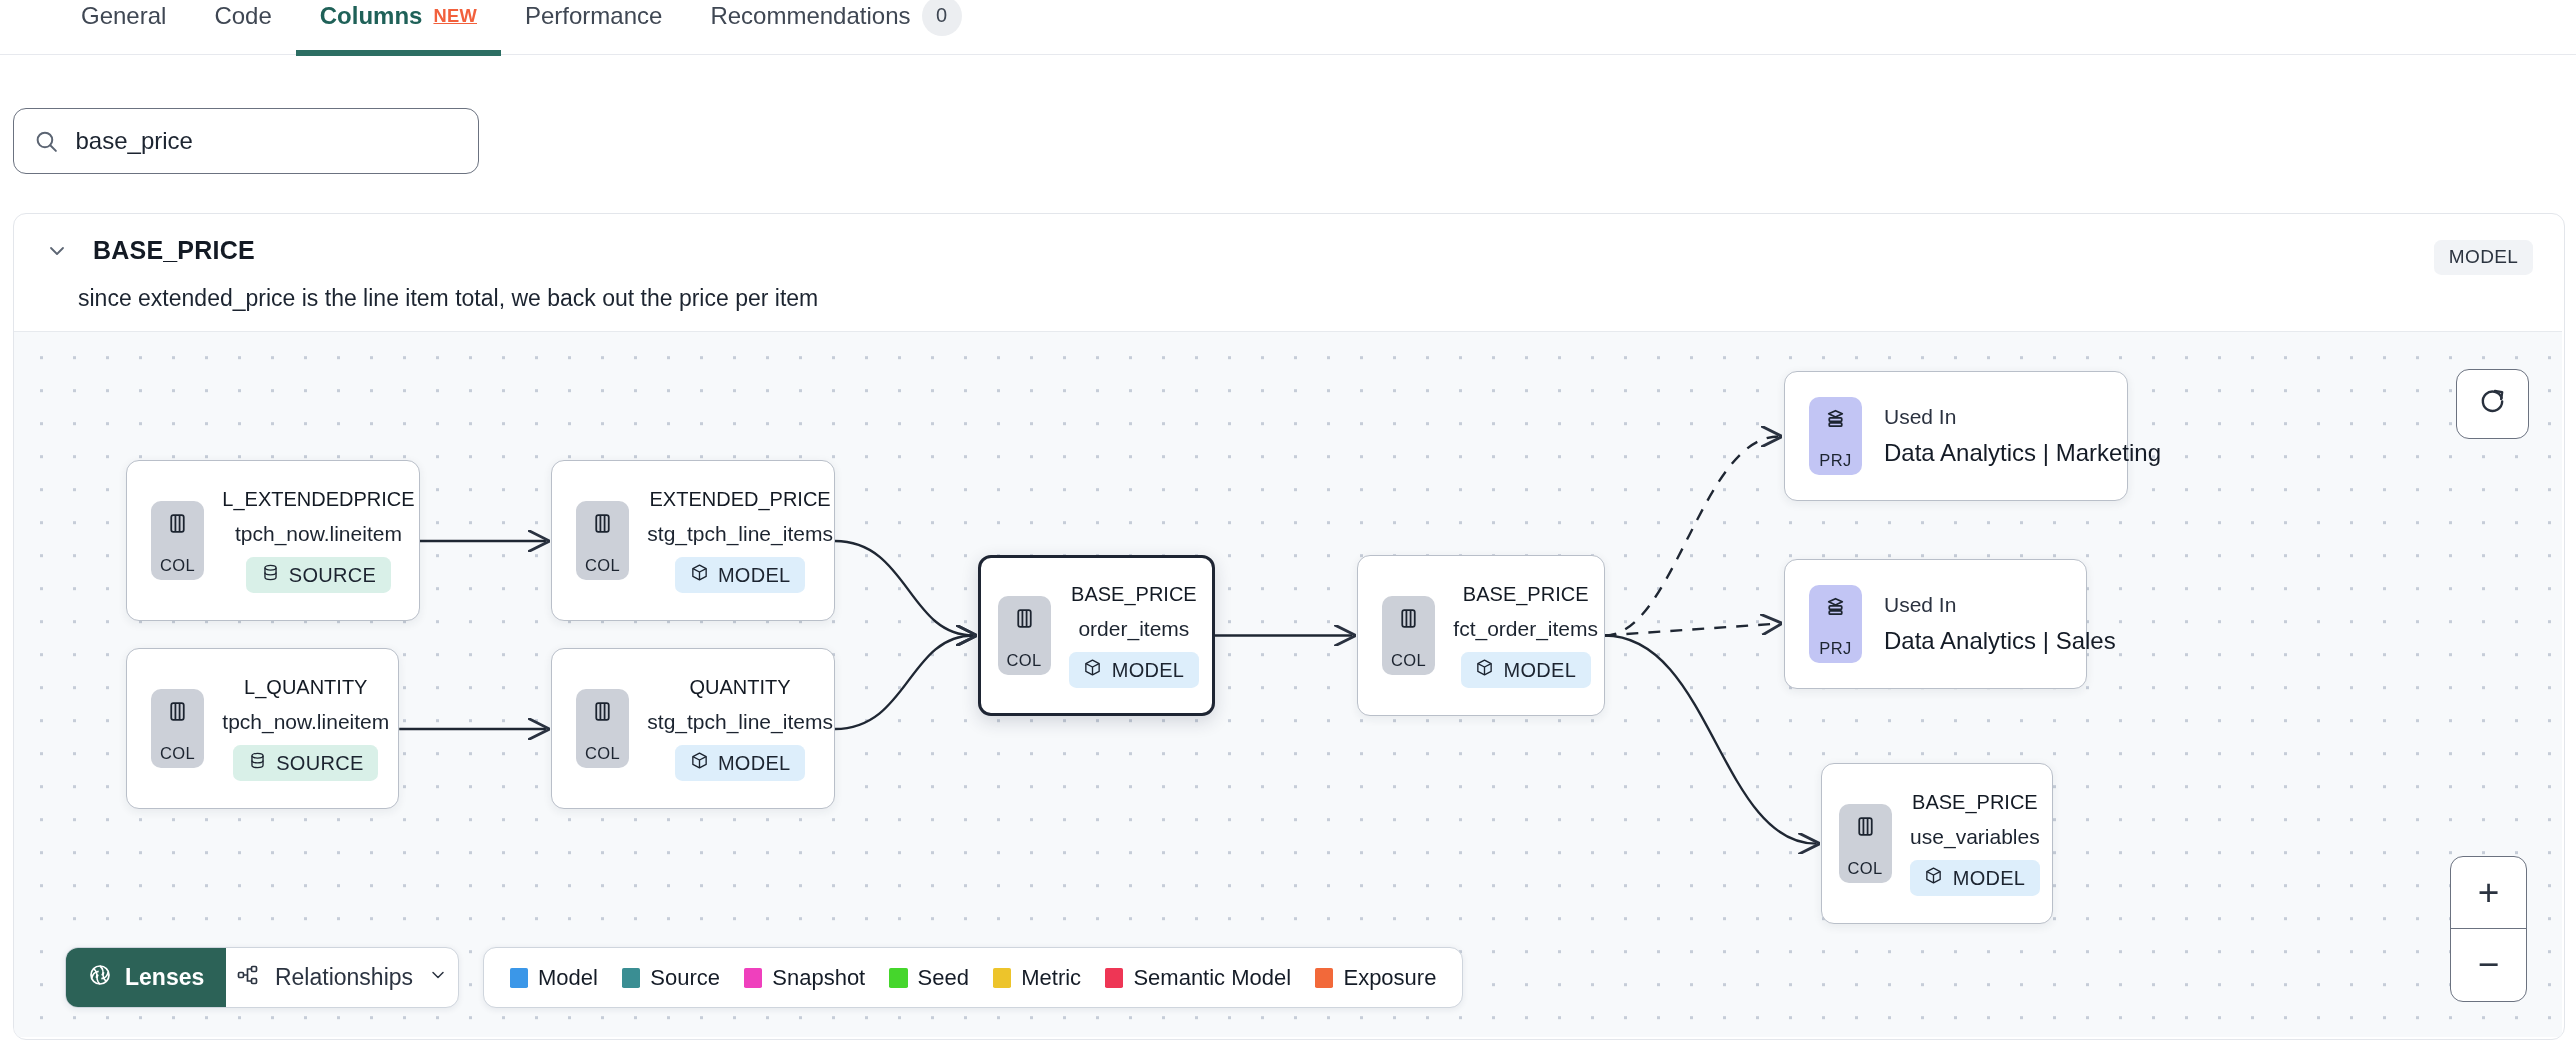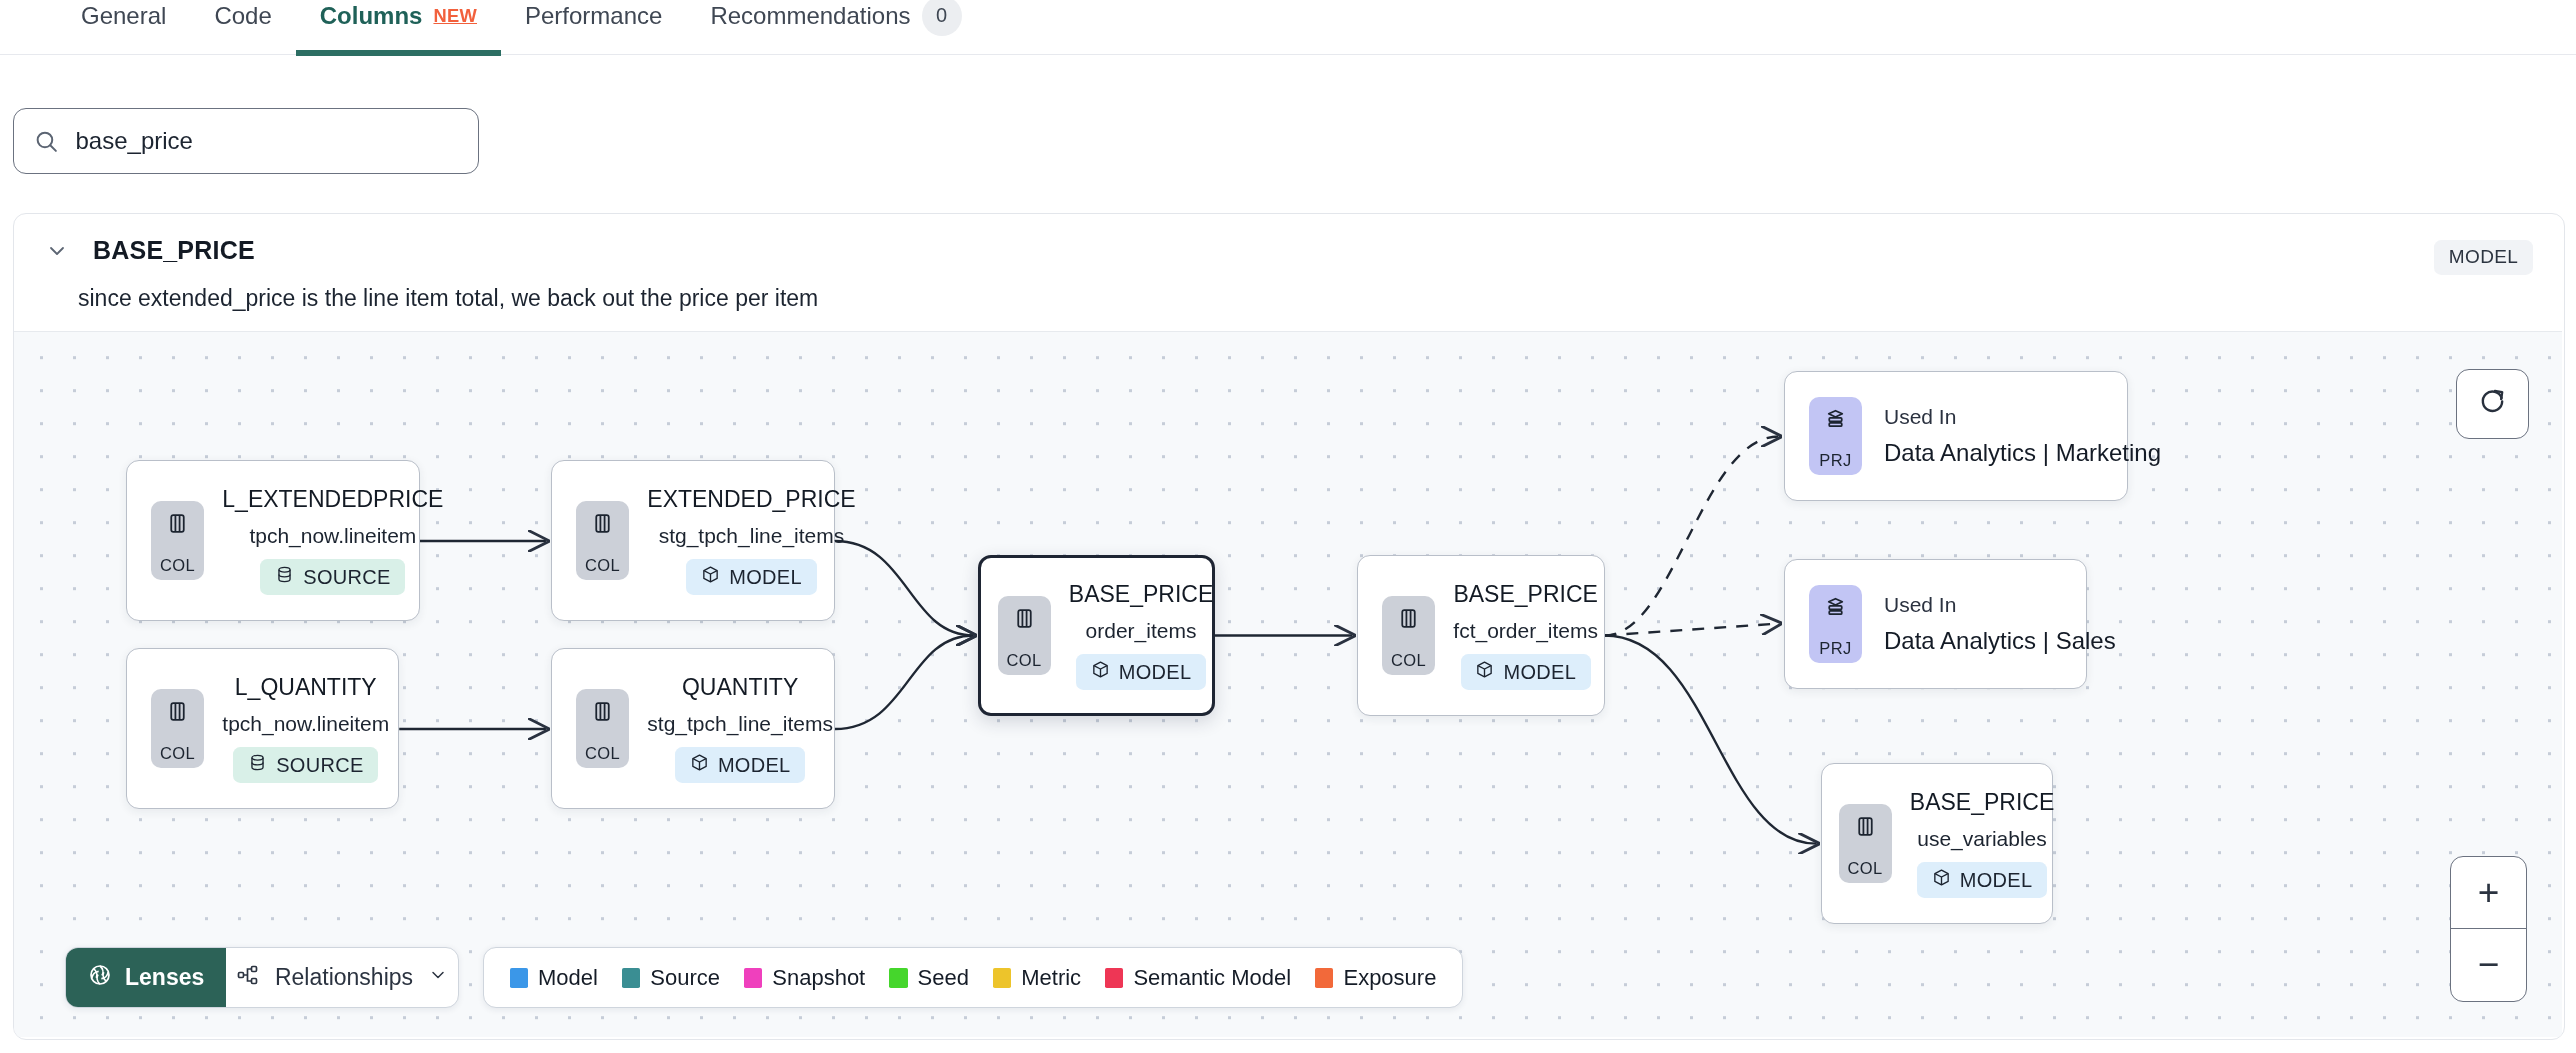--- a/index.html
+++ b/index.html
@@ -187,21 +187,21 @@
   }
   .node-body {
     flex: 1 1 auto;
     display: flex;
     flex-direction: column;
     align-items: center;
     padding: 0 18.3px;
     gap: 11px;
   }
   .node-title {
-    font-size: 23px;
+    font-size: 20px;
     color: #131a24;
     white-space: nowrap;
   }
   .node-sub {
     font-size: 21px;
     color: #1c2430;
     white-space: nowrap;
   }
   .kind-pill {
     display: inline-flex;

